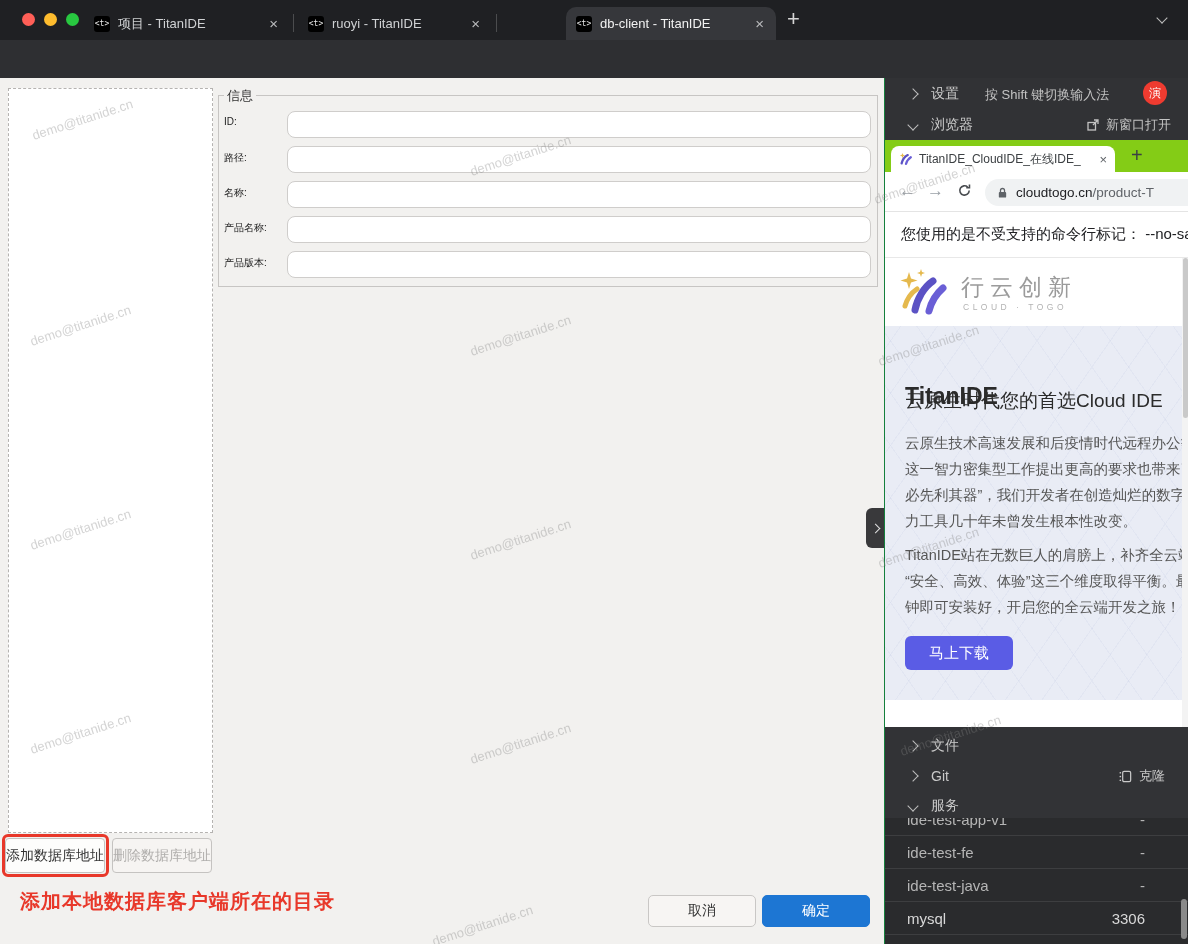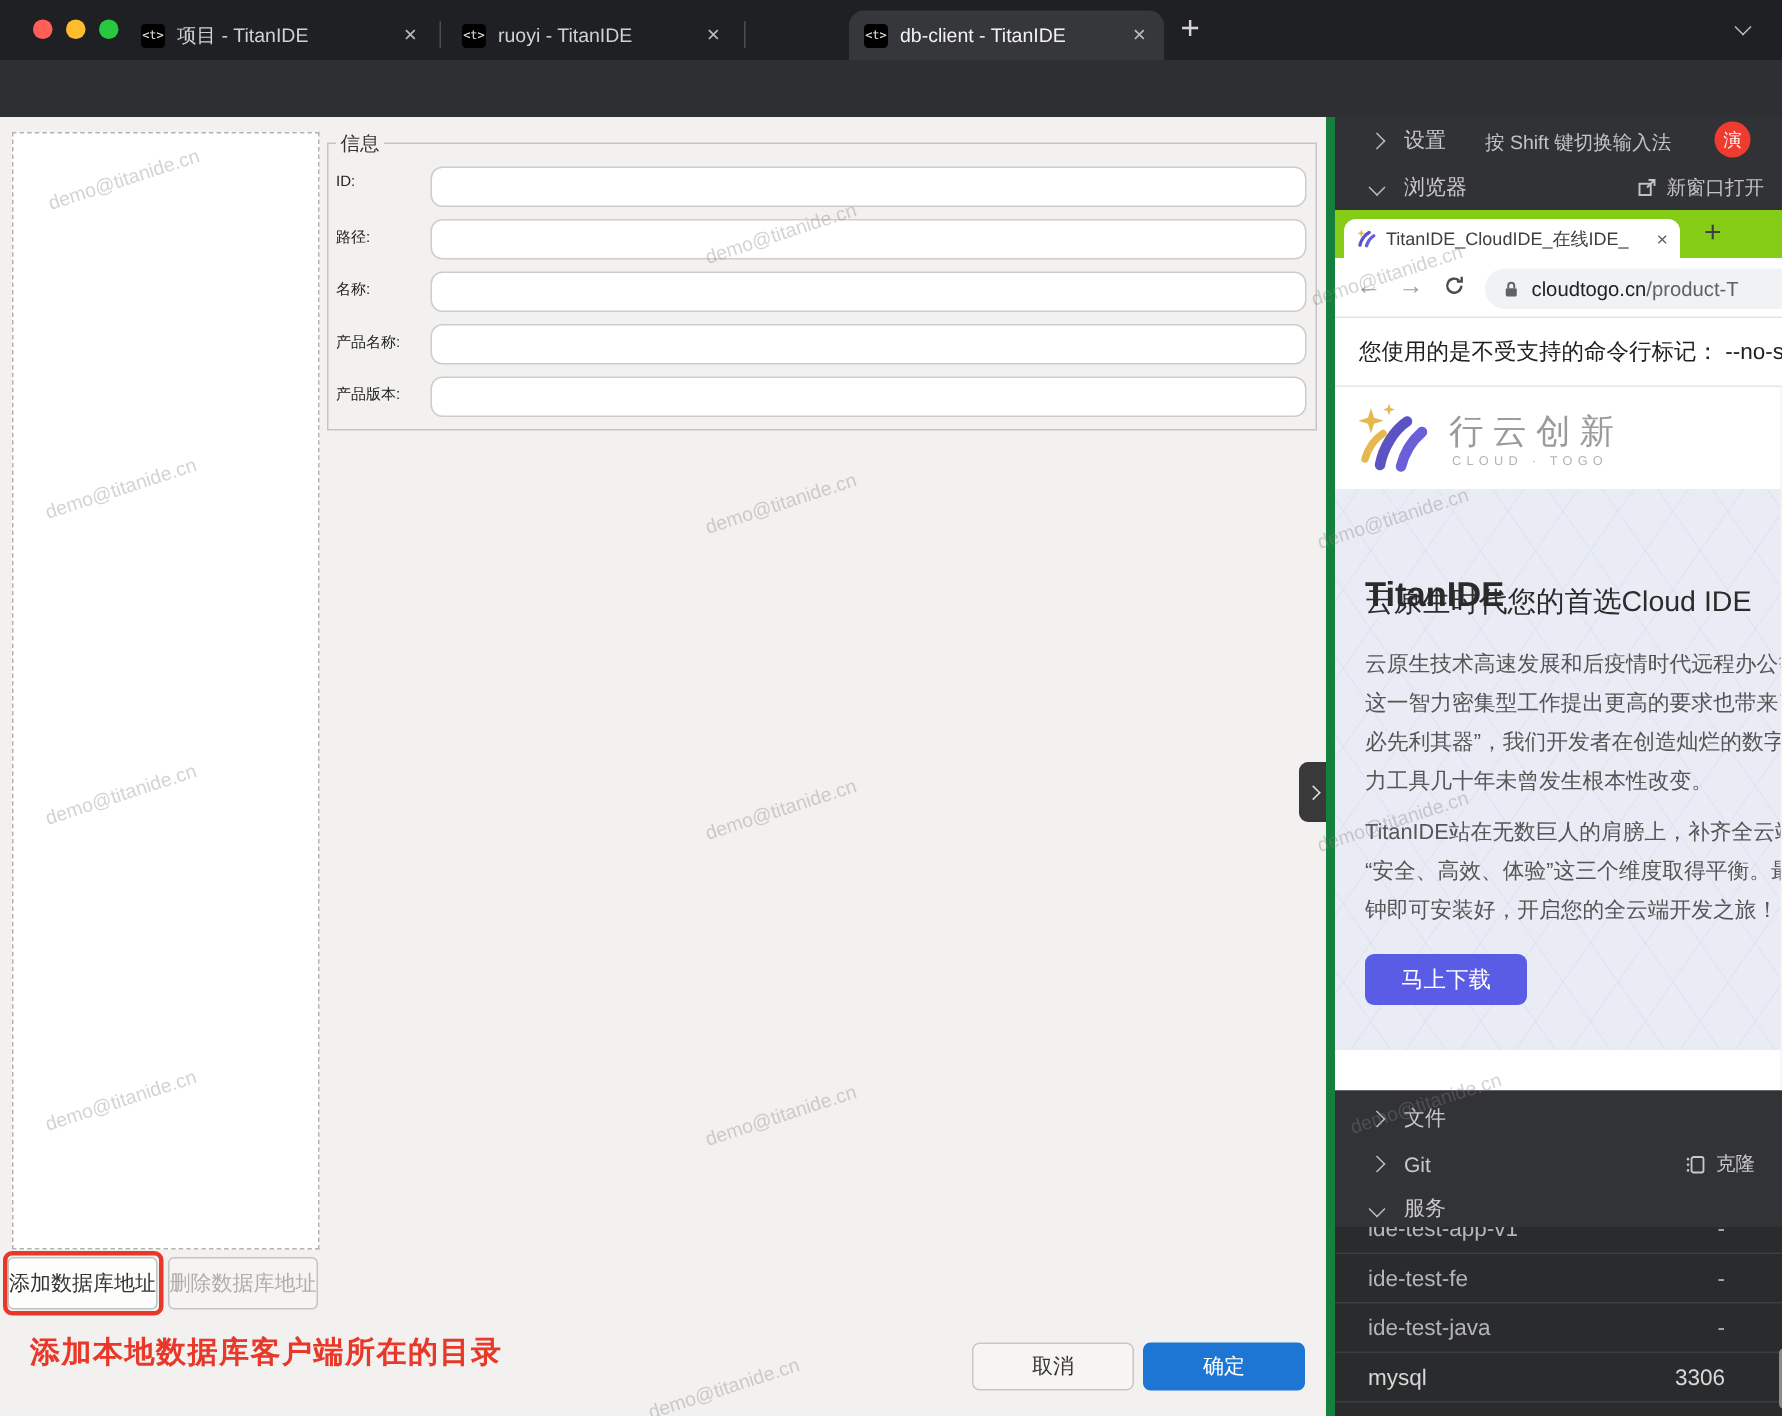--- a/index.html
+++ b/index.html
@@ -55,21 +55,21 @@
     letter-spacing:1px;}
   .dlg-cancel{left:648px;top:817px;width:108px;height:32px;border-radius:5px;background:#f7f5f3;border:1px solid #c9c7c5;}
   .dlg-ok{left:762px;top:817px;width:108px;height:32px;border-radius:5px;background:var(--ok-blue,#1d76d3);
     border:1px solid var(--ok-blue,#1d76d3);color:#fff;}
   .collapse{position:absolute;left:866px;top:430px;width:18px;height:40px;background:#39393b;border-radius:6px 0 0 6px;
     display:flex;align-items:center;justify-content:center;}
   .collapse .chev{border-color:#e0e0e0;width:6px;height:6px;}
 
   
   .panel{position:absolute;left:884px;top:78px;width:304px;height:866px;background:#313235;
-    border-left:6px solid #15803d;box-sizing:border-box;}
+    border-left:1px solid #15803d;box-sizing:border-box;}
   .prow{position:absolute;left:0;width:304px;height:31px;display:flex;align-items:center;color:#c9c9c9;font-size:14px;
     box-sizing:border-box;padding-left:24px;}
   .prow .lbl{margin-left:14px;}
   .ime{position:absolute;left:100px;top:8px;font-size:13px;color:#c3c3c3;white-space:nowrap;}
   .badge{position:absolute;left:1143px;top:81px;width:24px;height:24px;border-radius:50%;
     background:var(--badge-red,#ef3b30);color:#fff;font-size:12px;display:flex;align-items:center;justify-content:center;}
   .openwin{position:absolute;right:18px;top:0;height:31px;display:flex;align-items:center;color:#c3c3c3;font-size:13px;}
   .openwin svg{margin-right:6px;}
 
   

